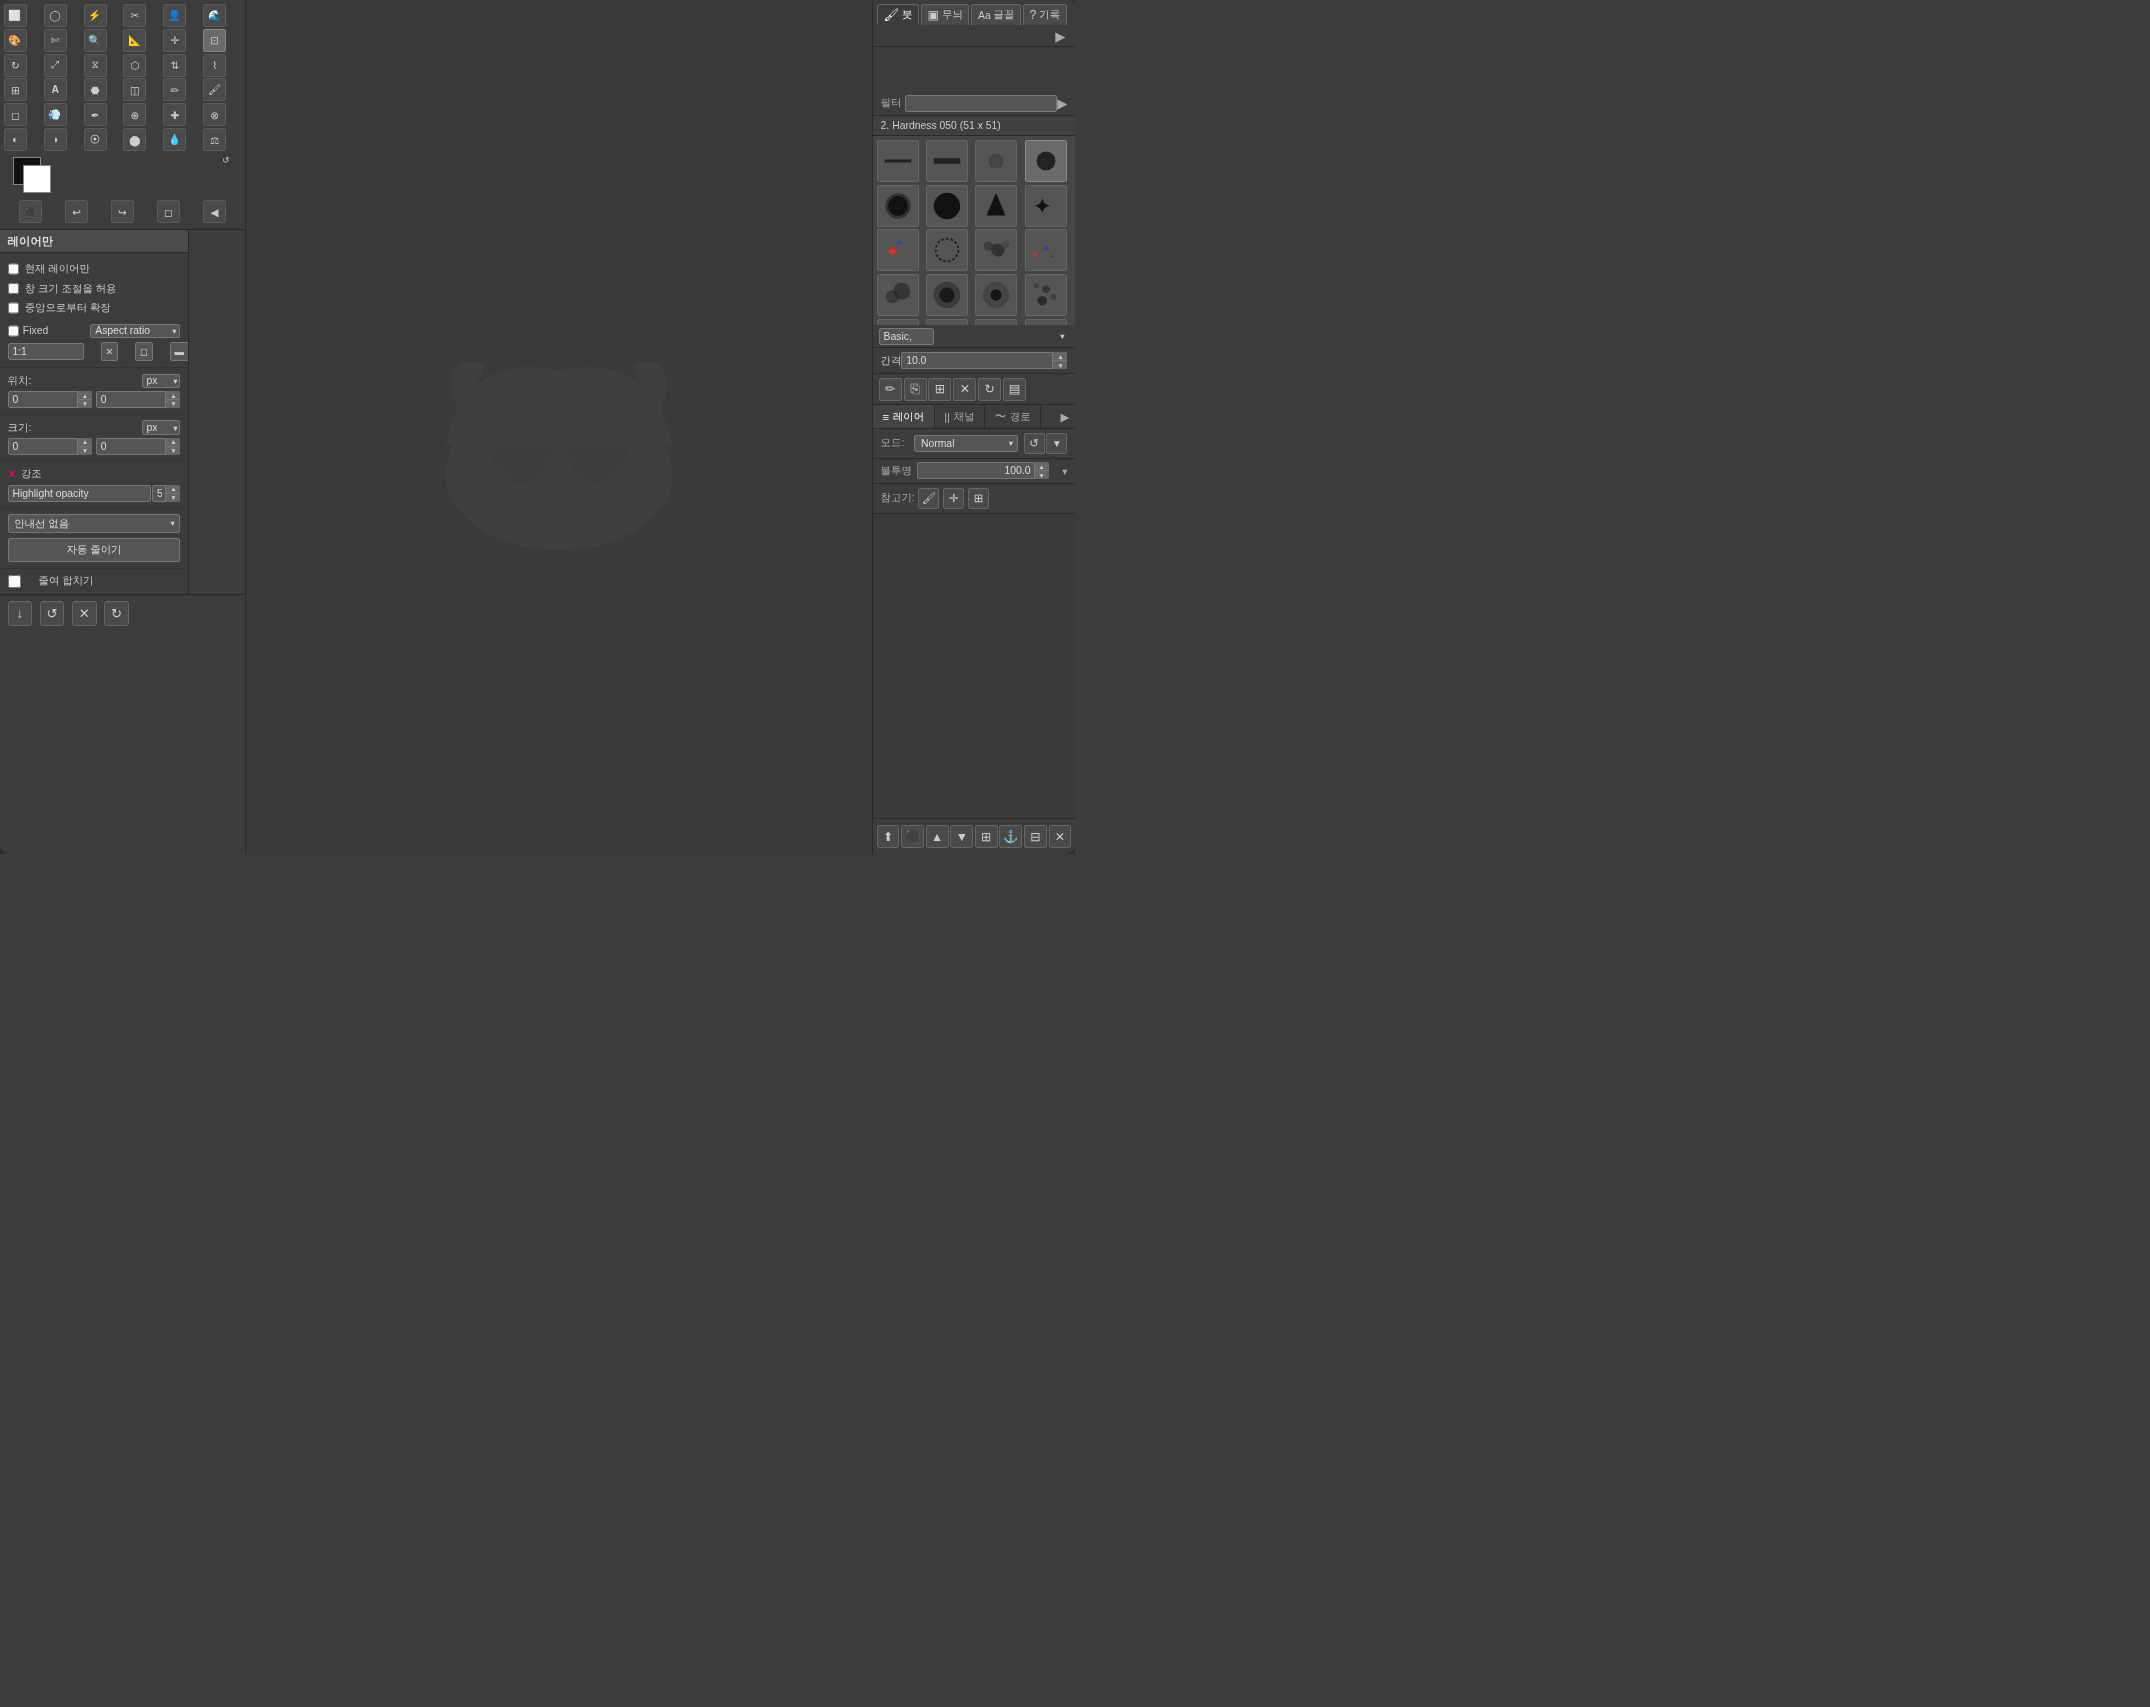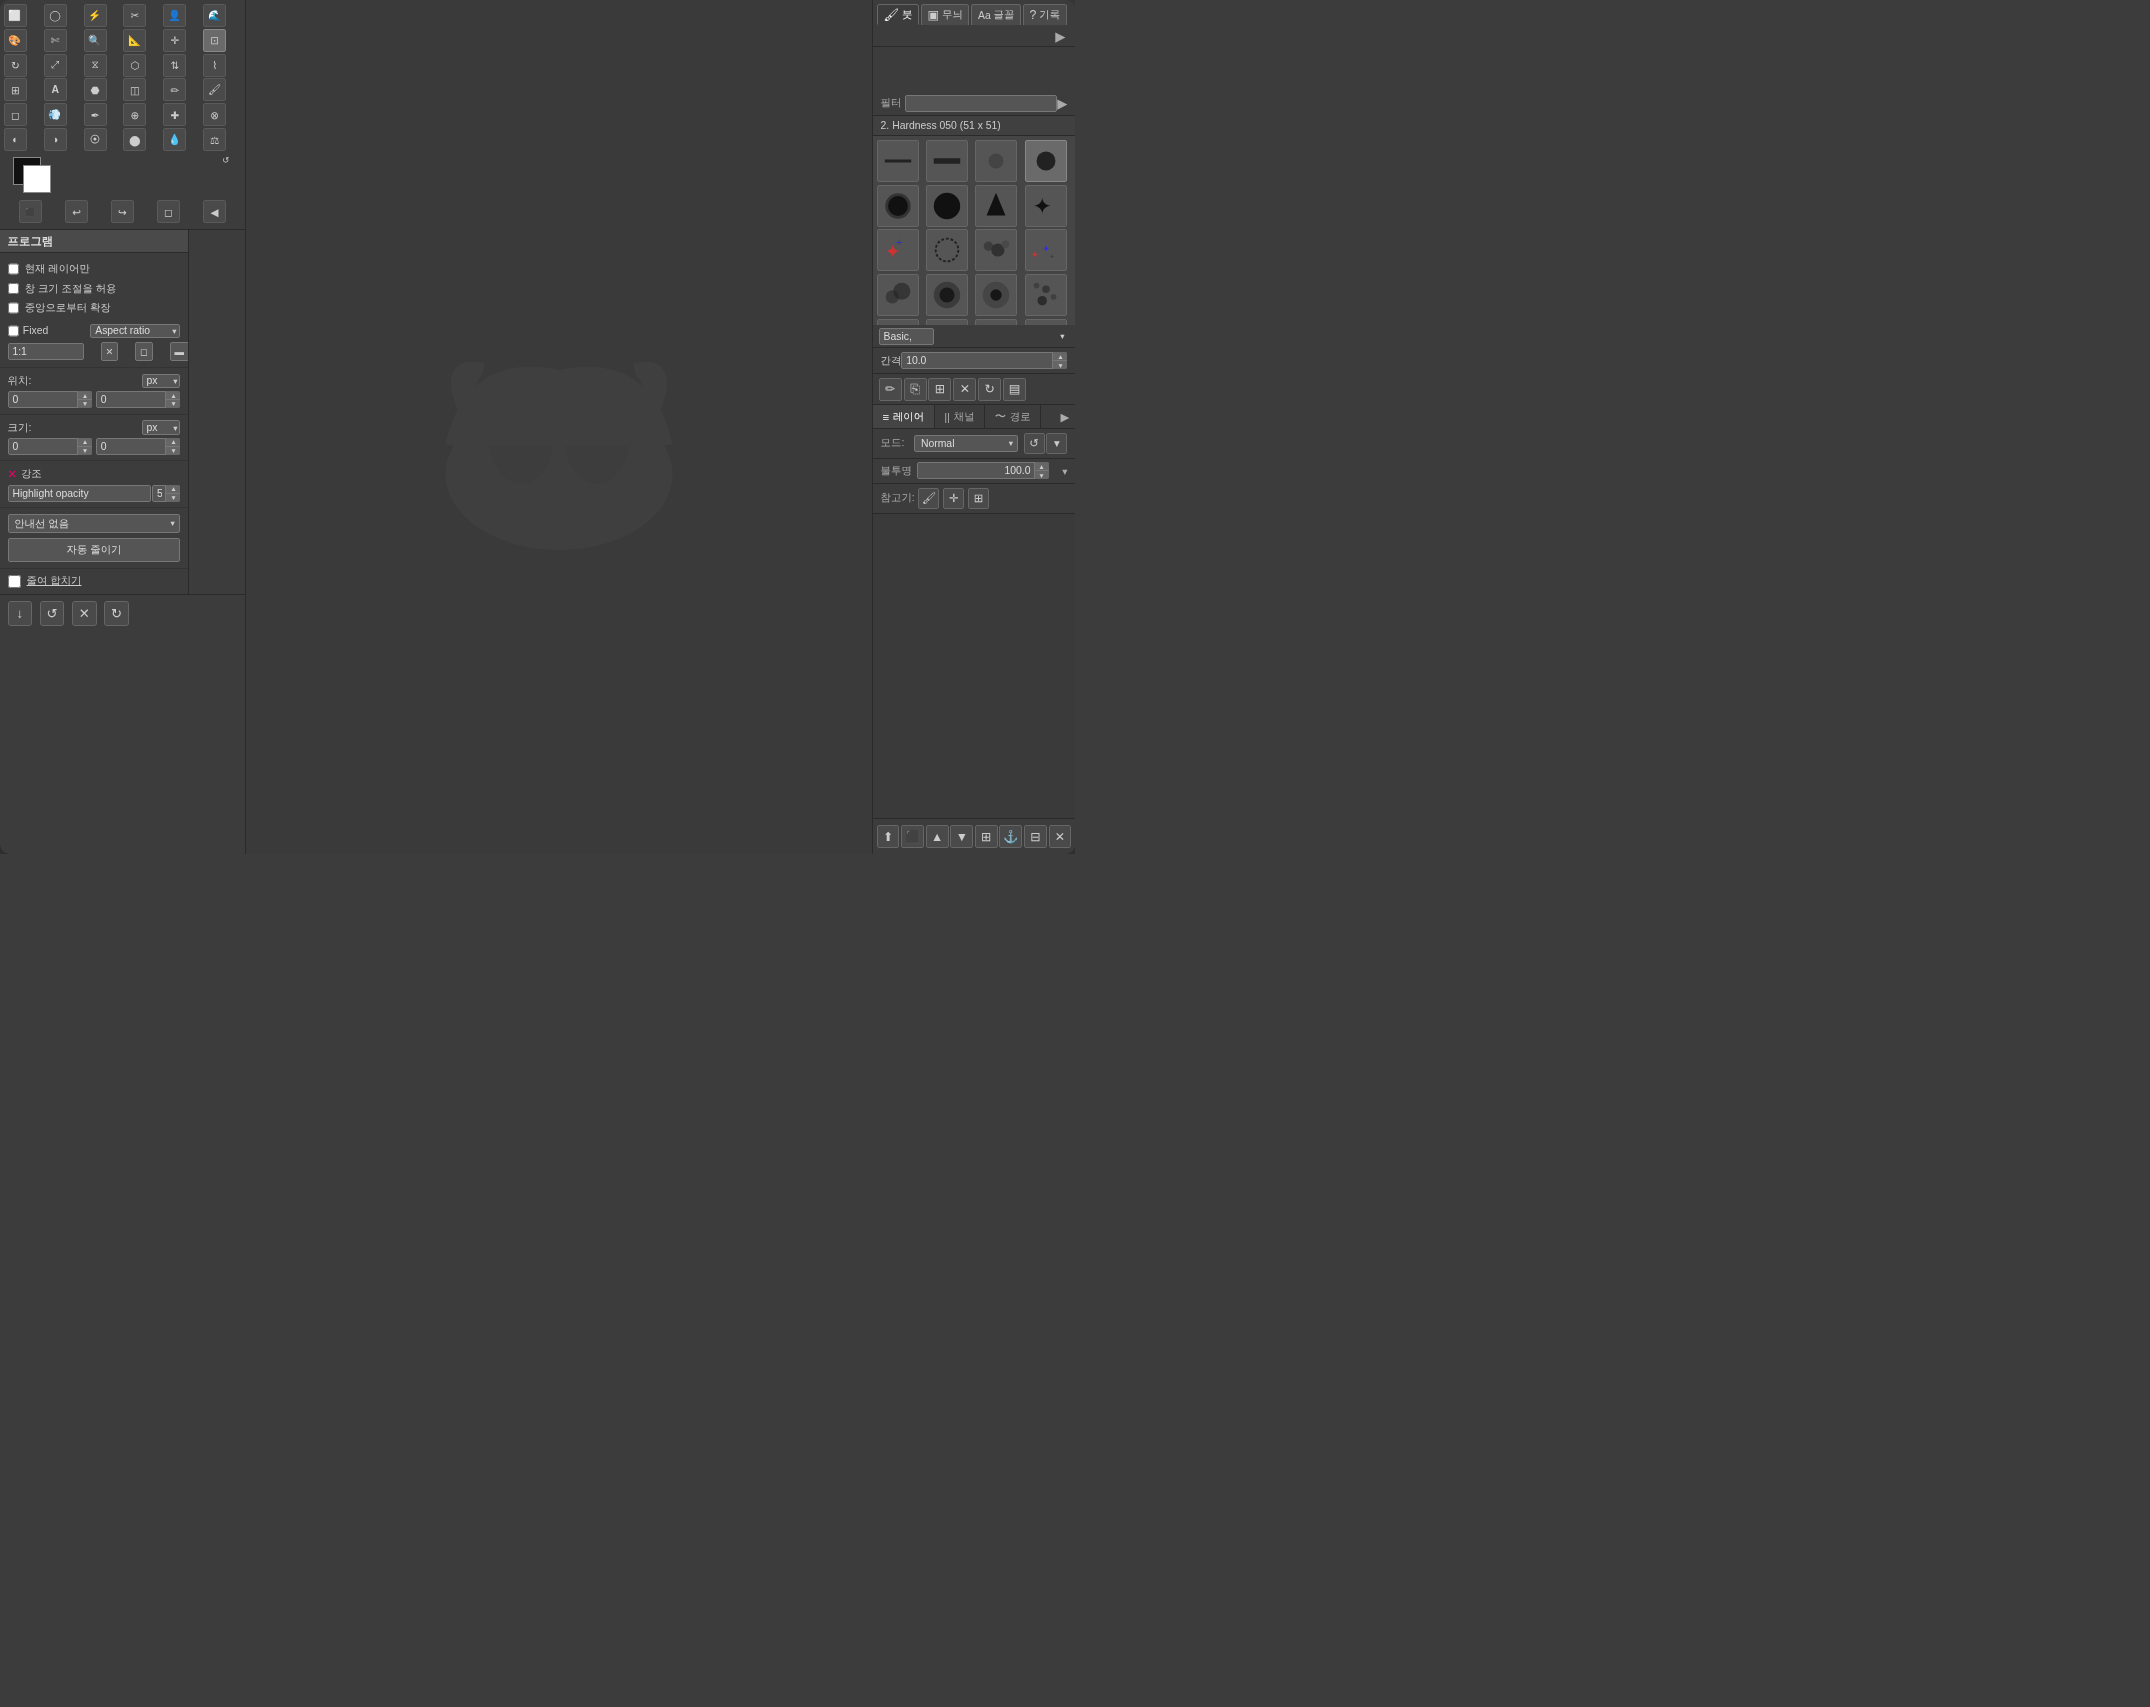--- a/index.html
+++ b/index.html
@@ -409,25 +409,24 @@
       padding: 3.8px;
       border-radius: 1.9px;
       cursor: pointer;
       margin-top: 5.7px;
       text-align: center;
     }
 
     .shrink-merge-row {
       display: flex;
       align-items: center;
-      gap: 6px;
+      gap: 18px;
       padding: 5.7px 7.6px;
       font-size: 10.4px;
       color: #ccc;
-      text-decoration: underline;
     }
 
     
     .bottom-bar {
       height: 38px;
       background: #3c3c3c;
       border-top: 0.9px solid #2a2a2a;
       display: flex;
       align-items: center;
       padding: 0 7.6px;
@@ -918,21 +917,21 @@
           <div class="tool-btn" style="font-size:8.5px">⬛</div>
           <div class="tool-btn">↩</div>
           <div class="tool-btn">↪</div>
           <div class="tool-btn">◻</div>
           <div class="tool-btn">◀</div>
         </div>
       </div>
 
       <div class="left-panel">
         <div class="panel-header">
-          <span>프로그램</span>
+          <span>레이어만</span>
         </div>
 
         <div class="panel-section">
           <div class="checkbox-row">
             <input type="checkbox" style="">
             <span>현재 레이어만</span>
           </div>
           <div class="checkbox-row">
             <input type="checkbox" style="">
             <span>창 크기 조절을 허용</span>

